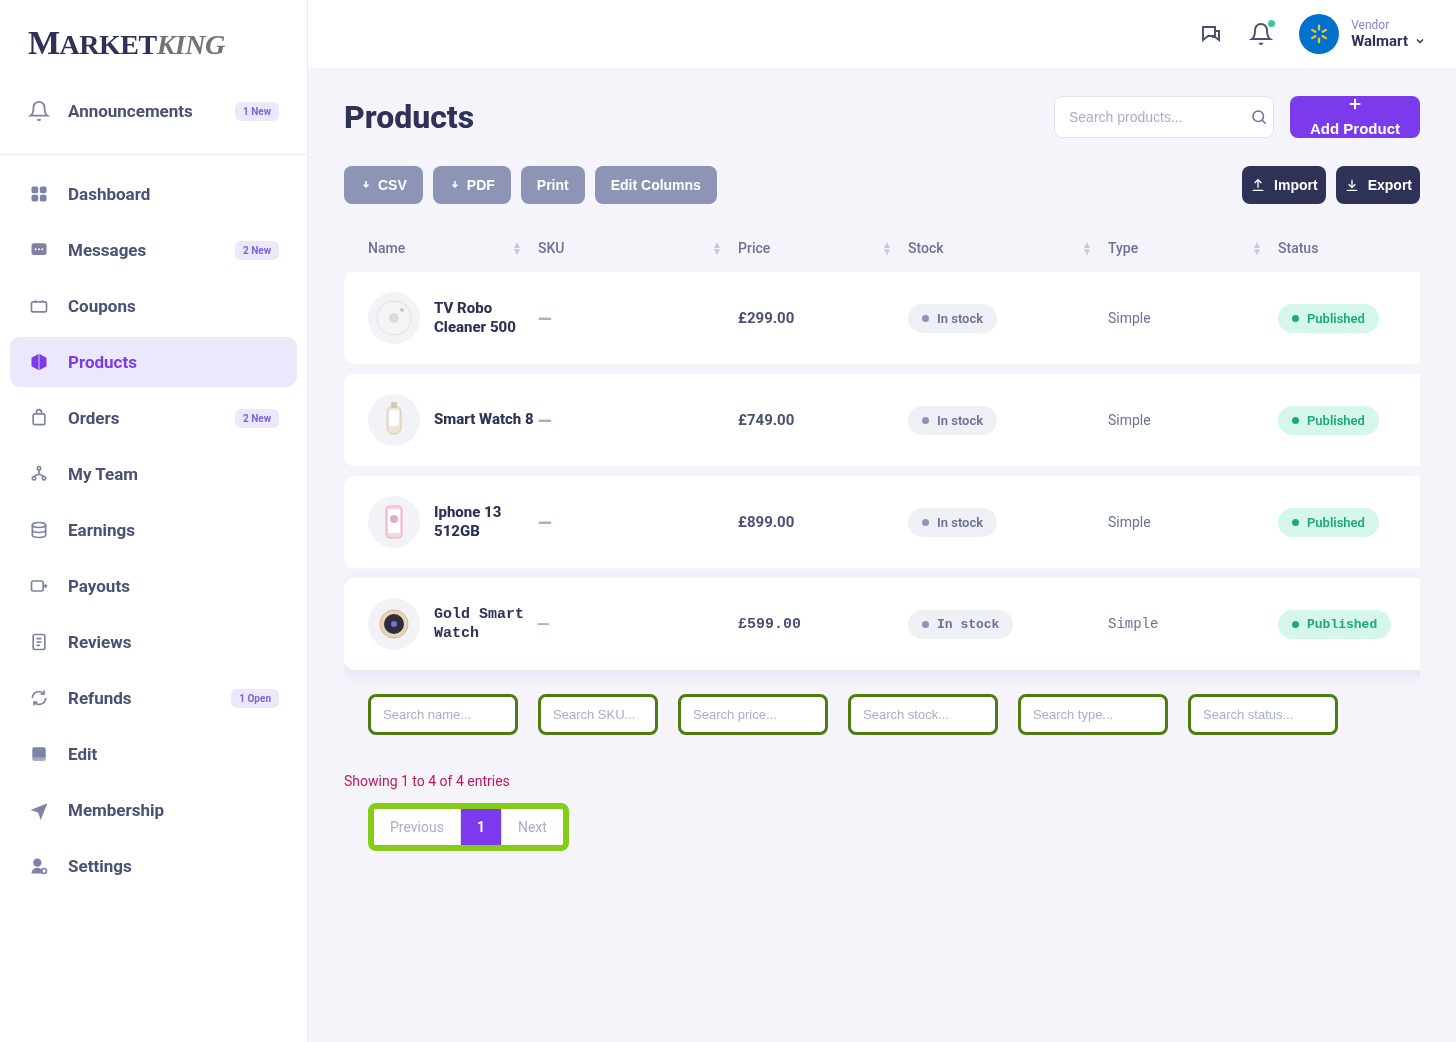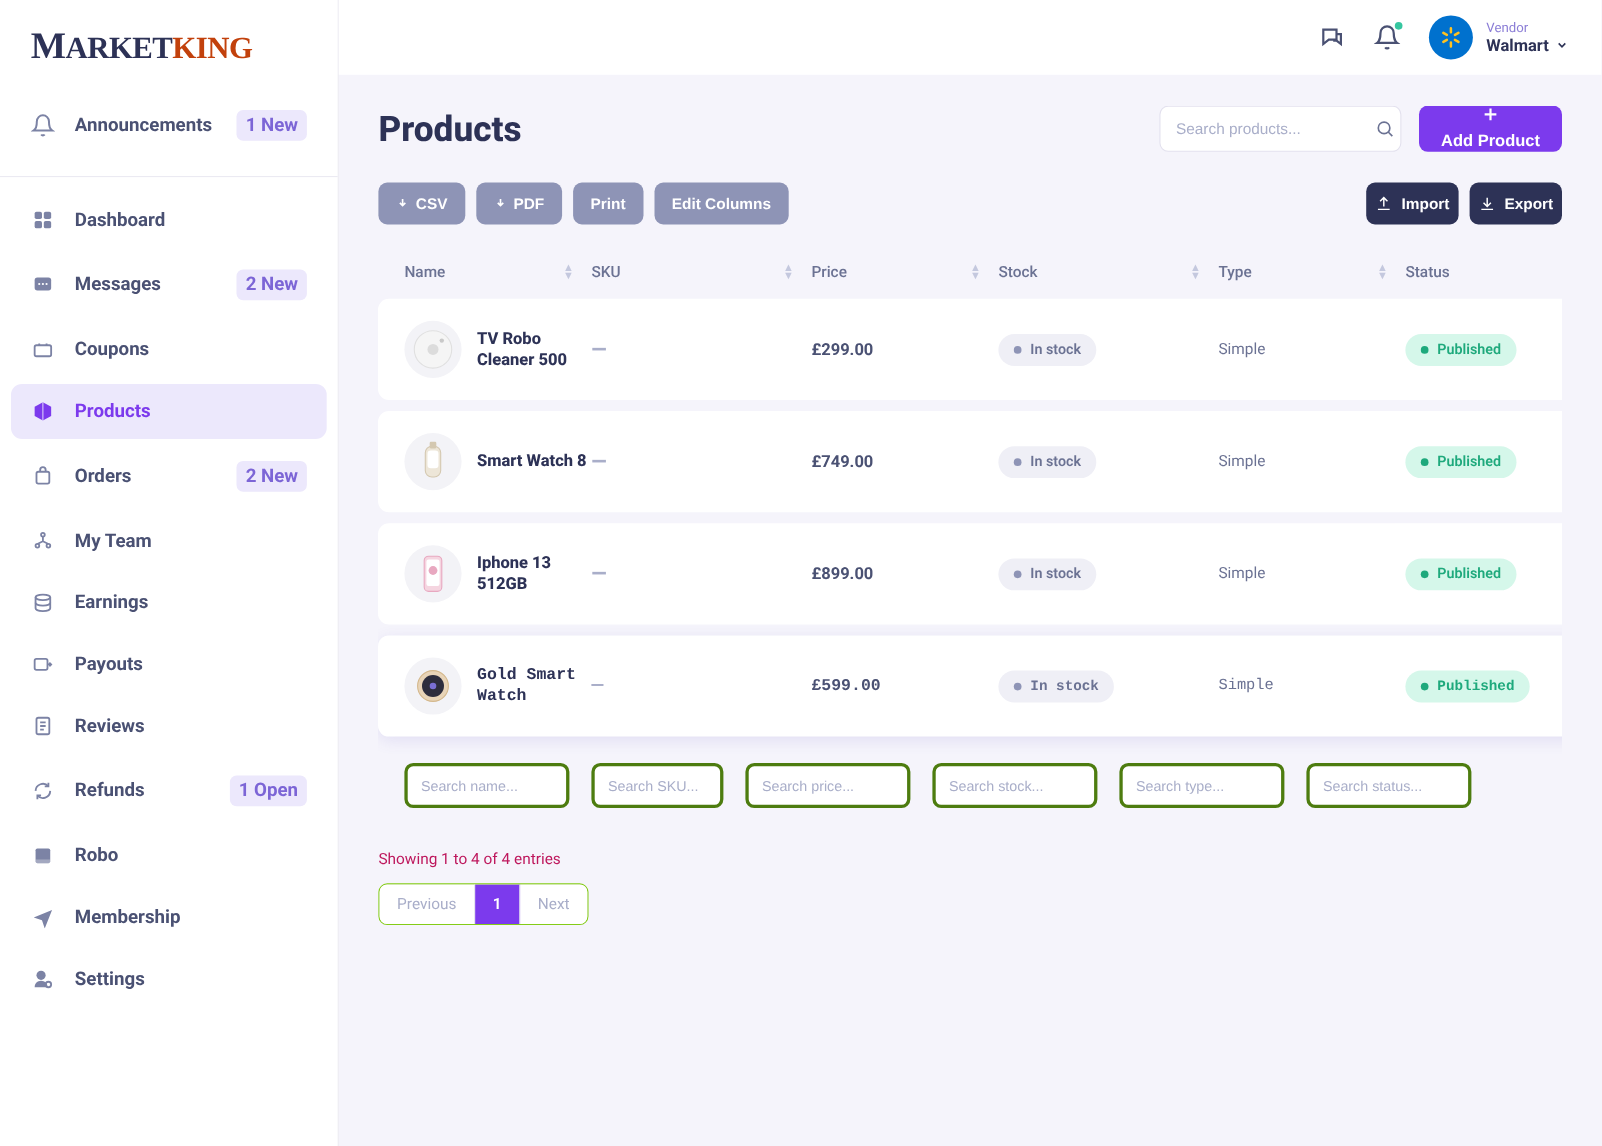--- a/index.html
+++ b/index.html
@@ -25,21 +25,21 @@
 .logo-area {
   padding: 24px 28px 18px;
 }
 .logo {
   font-size: 28px;
   font-weight: 700;
   letter-spacing: -0.5px;
 }
 .logo .m { color: #2d3256; font-family: Georgia, serif; font-size: 34px; }
 .logo .arket { color: #2d3256; font-family: Georgia, serif; }
-.logo .king { color: #c2410c; font-family: Georgia, serif; }
+.logo .king { color: #737373; font-family: Georgia, serif; font-style: italic; }
 
 .nav-section {
   padding: 0 10px;
 }
 .nav-top { padding-top: 6px; padding-bottom: 12px; }
 .divider { border-top: 1px solid #ebeaf2; margin: 0 0 14px; }
 
 .nav-item {
   display: flex;
   align-items: center;
@@ -62,21 +62,21 @@
 .nav-item .label {
   font-size: 17px;
   font-weight: 700;
   color: #4a5173;
   flex: 1;
 }
 .nav-item.active .label { color: #7c3aed; }
 .badge {
   background: #ece8fc;
   color: #7c65d6;
-  font-size: 17px;
+  font-size: 10px;
   font-weight: 700;
   padding: 4px 8px;
   border-radius: 6px;
 }
 
 
 .main { flex: 1; display: flex; flex-direction: column; min-width: 0; }
 .topbar {
   height: 68px;
   background: #ffffff;
@@ -289,24 +289,25 @@
 .finput::placeholder { color: #a9aec9; }
 
 .summary {
   margin-top: 24px;
   font-size: 14px;
   color: #be185d;
 }
 .pagination {
   display: flex;
   margin-top: 14px;
-  border: 1px solid #84cc16;
+  border: 6px solid #84cc16;
   border-radius: 8px;
   overflow: hidden;
   width: fit-content;
+  margin-left: 24px;
 }
 .pagination .pbtn {
   padding: 10px 16px;
   background: #ffffff;
   color: #a9aec9;
   font-size: 14px;
   cursor: pointer;
   border-right: 1px solid #e3e1ee;
 }
 .pagination .pbtn:last-child { border-right: none; }
@@ -455,21 +456,21 @@
         <span class="badge">1 Open</span>
       </div>
 
       <div class="nav-item">
         <span class="icon">
           <svg width="20" height="20" viewBox="0 0 24 24" fill="currentColor">
               <rect x="4" y="4" width="16" height="16" rx="2"></rect>
               <rect x="4" y="16" width="16" height="4" fill="#fff" opacity="0.3"></rect>
             </svg>
         </span>
-        <span class="label">Robo</span>
+        <span class="label">Edit</span>
       </div>
 
       <div class="nav-item">
         <span class="icon">
           <svg width="20" height="20" viewBox="0 0 24 24" fill="currentColor">
               <path d="M2 12l20-8-8 20-3-9-9-3z"></path>
             </svg>
         </span>
         <span class="label">Membership</span>
       </div>

